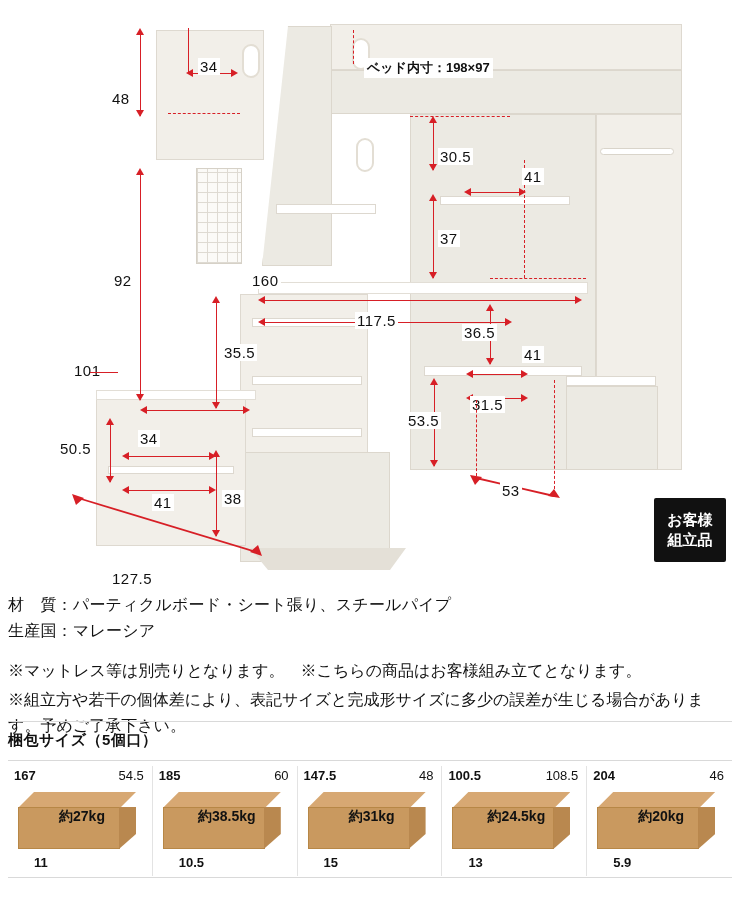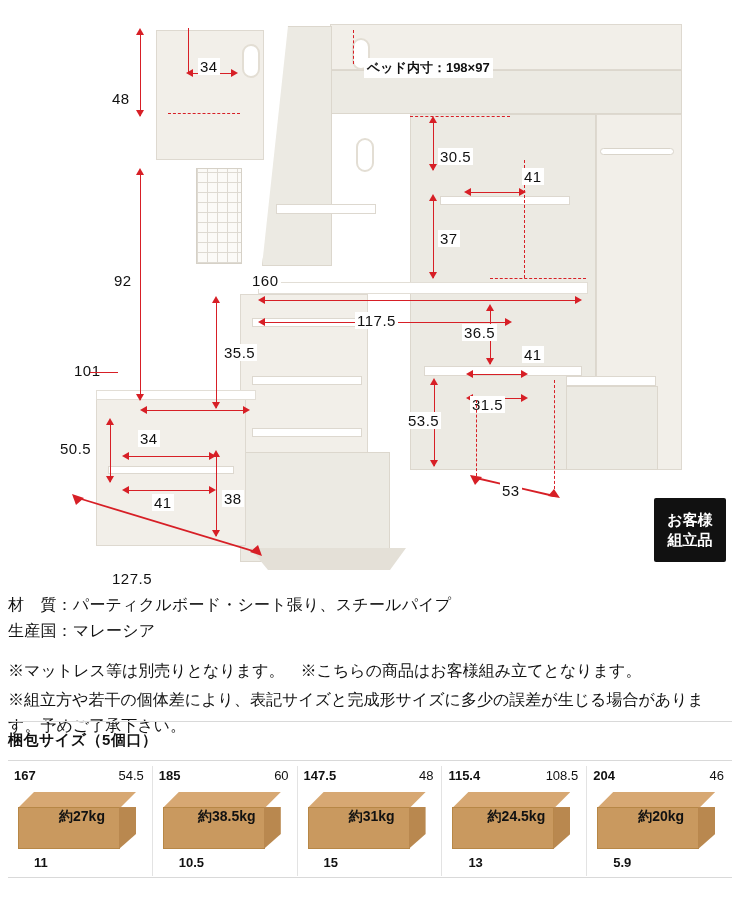--- a/index.html
+++ b/index.html
@@ -373,21 +373,21 @@
     <div class="carton">
       <div class="top"></div>
       <div class="front"></div>
       <div class="side"></div>
     </div>
     <span class="weight">約31kg</span>
     <span class="dim-h">15</span>
   </div>
 
   <div class="boxcell">
-    <span class="dim-w">115.4</span>
+    <span class="dim-w">100.5</span>
     <span class="dim-d">108.5</span>
     <div class="carton">
       <div class="top"></div>
       <div class="front"></div>
       <div class="side"></div>
     </div>
     <span class="weight">約24.5kg</span>
     <span class="dim-h">13</span>
   </div>
 

